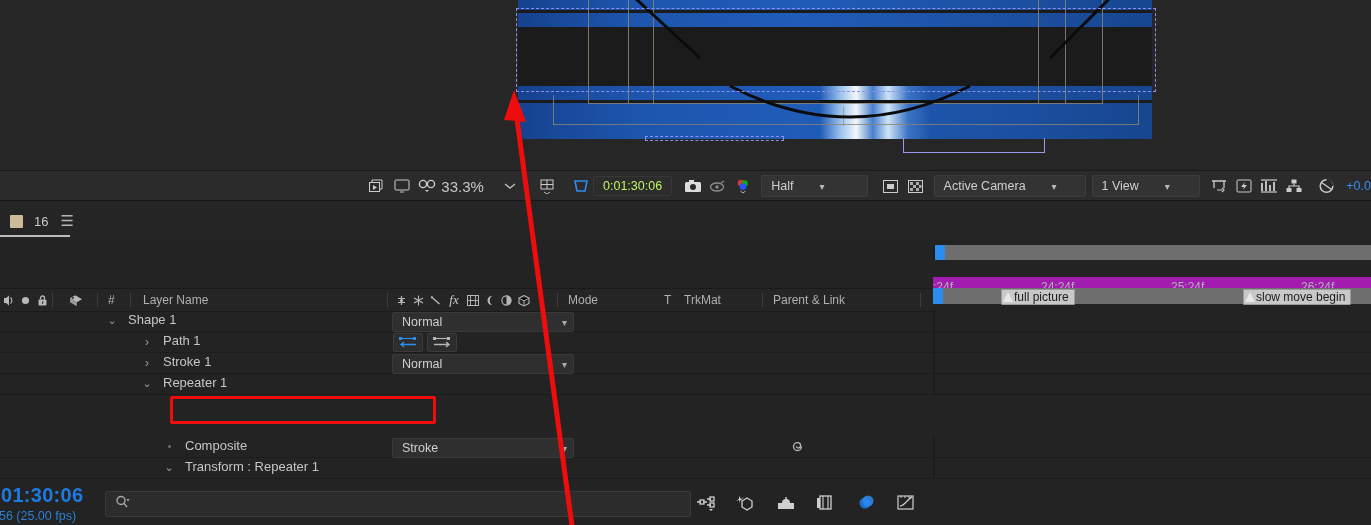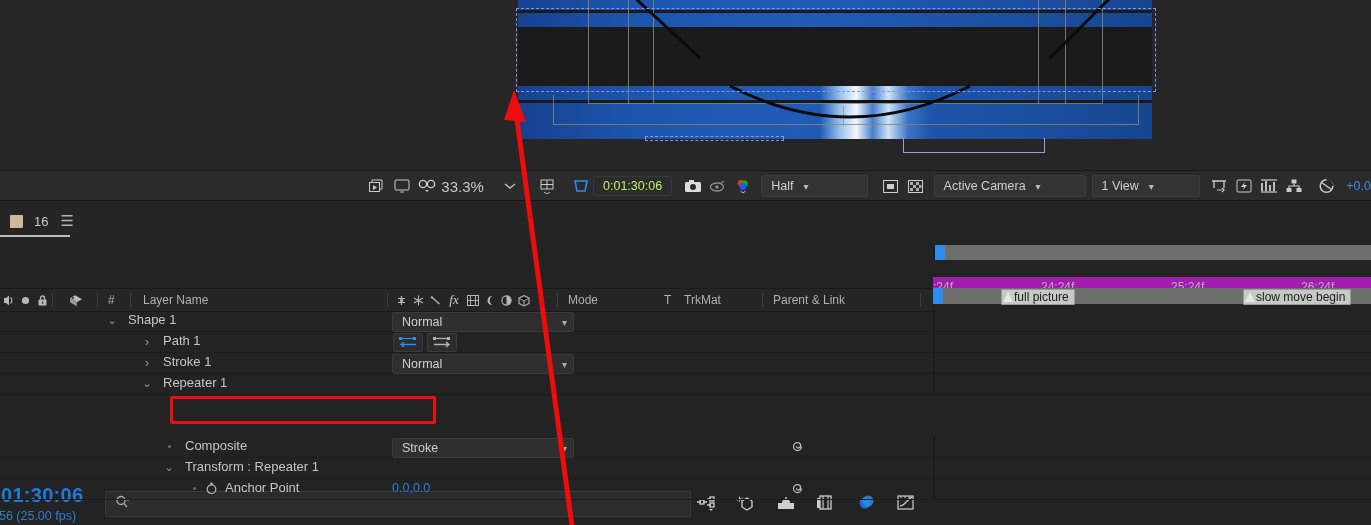--- a/index.html
+++ b/index.html
@@ -32,21 +32,21 @@
   #curve-main{position:absolute;left:50px;top:28px;width:600px;height:130px;overflow:visible;}
 
   .sel-dashed{position:absolute;border:1px dashed #8e8ef0;}
   .sel-solid{position:absolute;border:1px solid #9a9aec;}
 
   
   #vtool{position:absolute;left:0;top:170px;width:1371px;height:30px;background:#2b2b2b;
          border-top:1px solid #1a1a1a;display:flex;align-items:center;}
   .ticon{width:26px;height:22px;display:flex;align-items:center;justify-content:center;color:#d0d0d0;}
   .ticon svg{display:block;}
-  .vsel{height:20px;display:flex;align-items:center;gap:10px;padding:0 6px 0 9px;background:#333;
+  .vsel{height:20px;display:flex;align-items:center;gap:26px;padding:0 6px 0 9px;background:#333;
         border:1px solid #3d3d3d;border-radius:2px;color:#cfcfcf;font-size:12.5px;}
   .vsel .cv{color:#b9b9b9;font-size:10px;}
   #zoomval{color:#c7c7c7;font-size:15px;margin-left:2px;}
   #tc-view{color:#bef264;font-size:12.5px;background:#2c2c2c;border:1px solid #383838;
            padding:2px 9px;border-radius:2px;}
   #plus00{color:#3b8bef;font-size:12.5px;margin-left:7px;}
 
   
   #tabbar{position:absolute;left:0;top:200px;width:1371px;height:40px;background:#252525;
           border-top:1px solid #161616;display:flex;align-items:center;}
@@ -530,33 +530,20 @@
         <span class="expr"><svg width="15" height="15" viewBox="0 0 15 15">
             <path d="M11.5 7.5a4 4 0 1 1-4-4 3.1 3.1 0 0 1 3.1 3.1 2.4 2.4 0 0 1-2.4 2.4 1.8 1.8 0 0 1-1.8-1.8" fill="none" stroke="#bdbdbd" stroke-width="1.25"></path>
           </svg></span>
         <span class="rowgrid"></span>
       </div>
       <div class="row" style="top: 147px;">
         <span class="tw" style="left:163px;font-size:11px;">⌄</span>
         <span class="lname" style="left:185px;">Transform : Repeater 1</span>
         <span class="rowgrid"></span>
       </div>
-      <div class="row" style="top: 168px;">
-        <span class="sw" style="left:205px;"><svg width="13" height="13" viewBox="0 0 13 13">
-            <circle cx="6.5" cy="7.2" r="4.3" fill="none" stroke="#b9b9b9" stroke-width="1.2"></circle>
-            <path d="M6.5 2.9v-1.6M5.2 1.3h2.6" stroke="#b9b9b9" stroke-width="1.2"></path>
-          </svg></span>
-        <span class="dot" style="left:193px;"></span>
-        <span class="lname" style="left:225px;">Anchor Point</span>
-        <span class="val" style="left:392px;">0.0<span class="comma">,</span>0.0</span>
-        <span class="expr"><svg width="15" height="15" viewBox="0 0 15 15">
-            <path d="M11.5 7.5a4 4 0 1 1-4-4 3.1 3.1 0 0 1 3.1 3.1 2.4 2.4 0 0 1-2.4 2.4 1.8 1.8 0 0 1-1.8-1.8" fill="none" stroke="#bdbdbd" stroke-width="1.25"></path>
-          </svg></span>
-        <span class="rowgrid"></span>
-      </div>
     </div>
 
   <div id="redbox"></div>
   <svg id="redarrow" viewBox="0 0 80 440">
     <path d="M 72 436 L 16 22" stroke="#ef0c0c" stroke-width="5" fill="none"></path>
     <path d="M 14 0 L 26 32 L 4 30 Z" fill="#ef0c0c"></path>
   </svg>
 
 </div>
 

